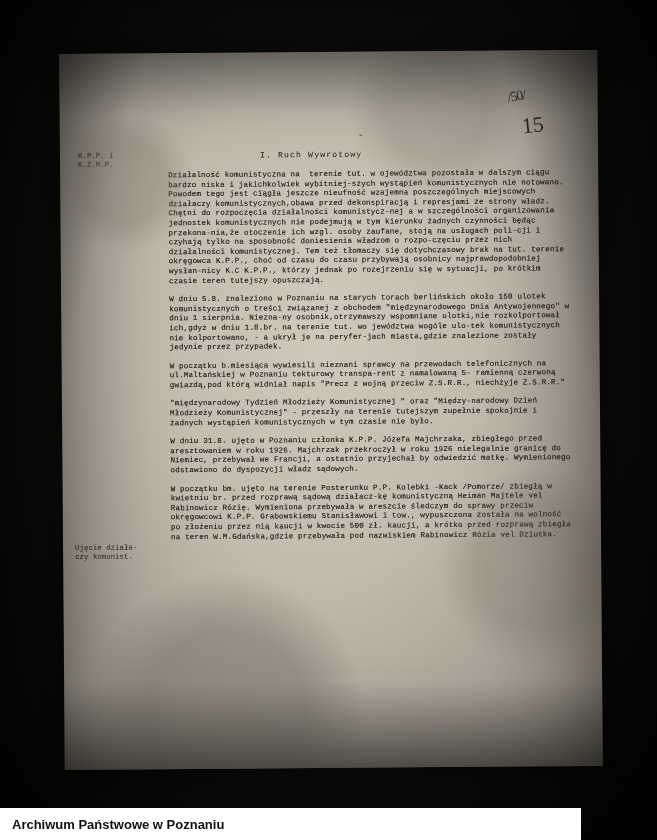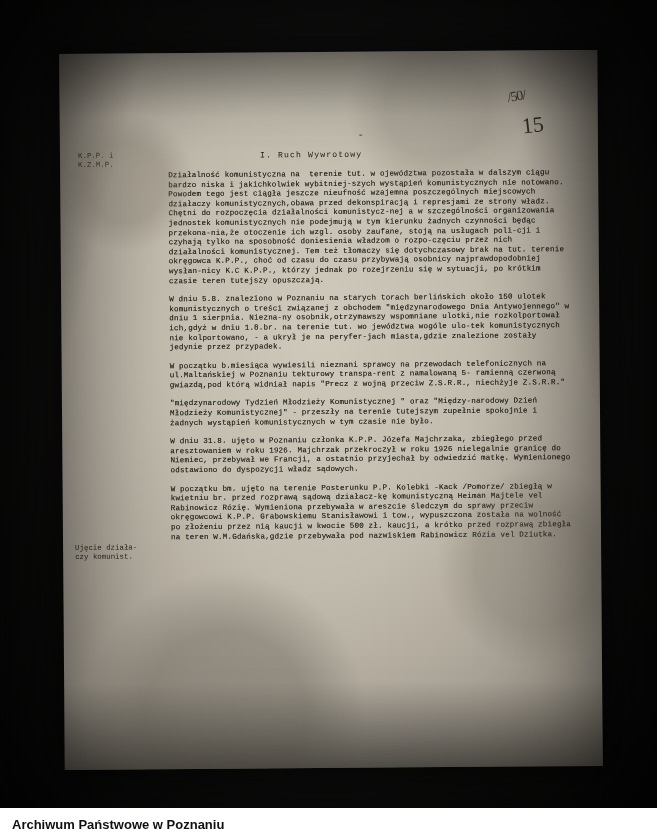--- a/index.html
+++ b/index.html
@@ -82,21 +82,21 @@
     letter-spacing:-1px;
   }
 
   .body{
     position:absolute;left:108px;top:118px;width:404px;
   }
   .para{margin:0 0 9px 0;}
 
   
   .footer{
-    position:absolute;left:0;bottom:0;width:657px;height:32px;
+    position:absolute;left:0;bottom:0;width:581px;height:32px;
     background:#ffffff;display:flex;align-items:center;
   }
   .footer-text{
     margin-left:12px;
     font-family:"Liberation Sans", sans-serif;
     font-size:13px;font-weight:bold;color:#111111;
   }
   .vignette{
     position:absolute;inset:0;pointer-events:none;
     box-shadow:inset 0 0 120px 40px rgba(0,0,0,0.75);

